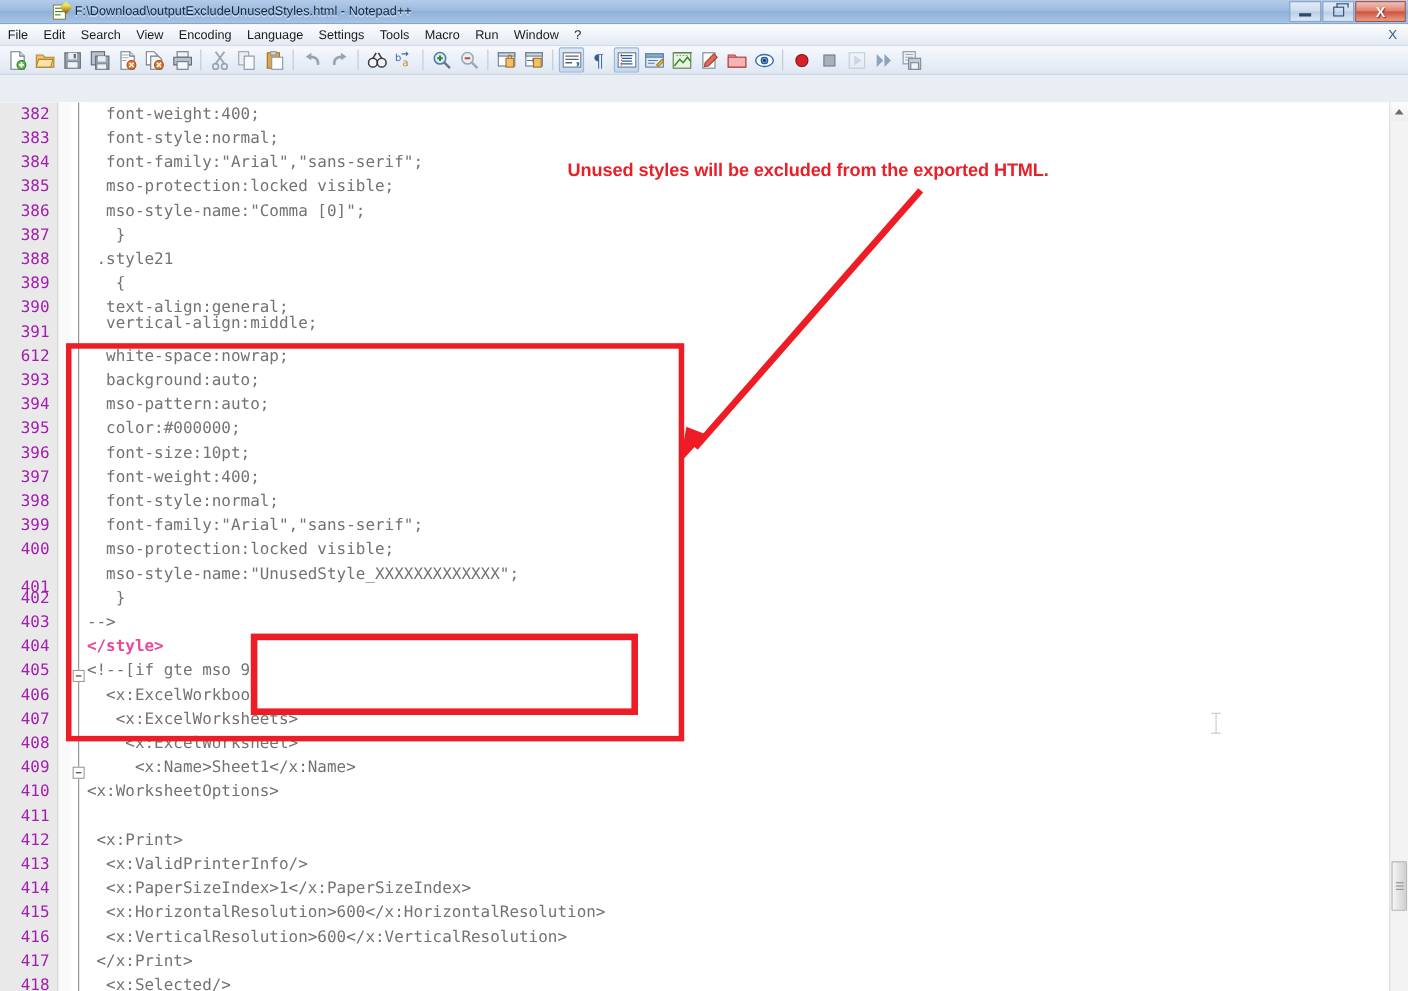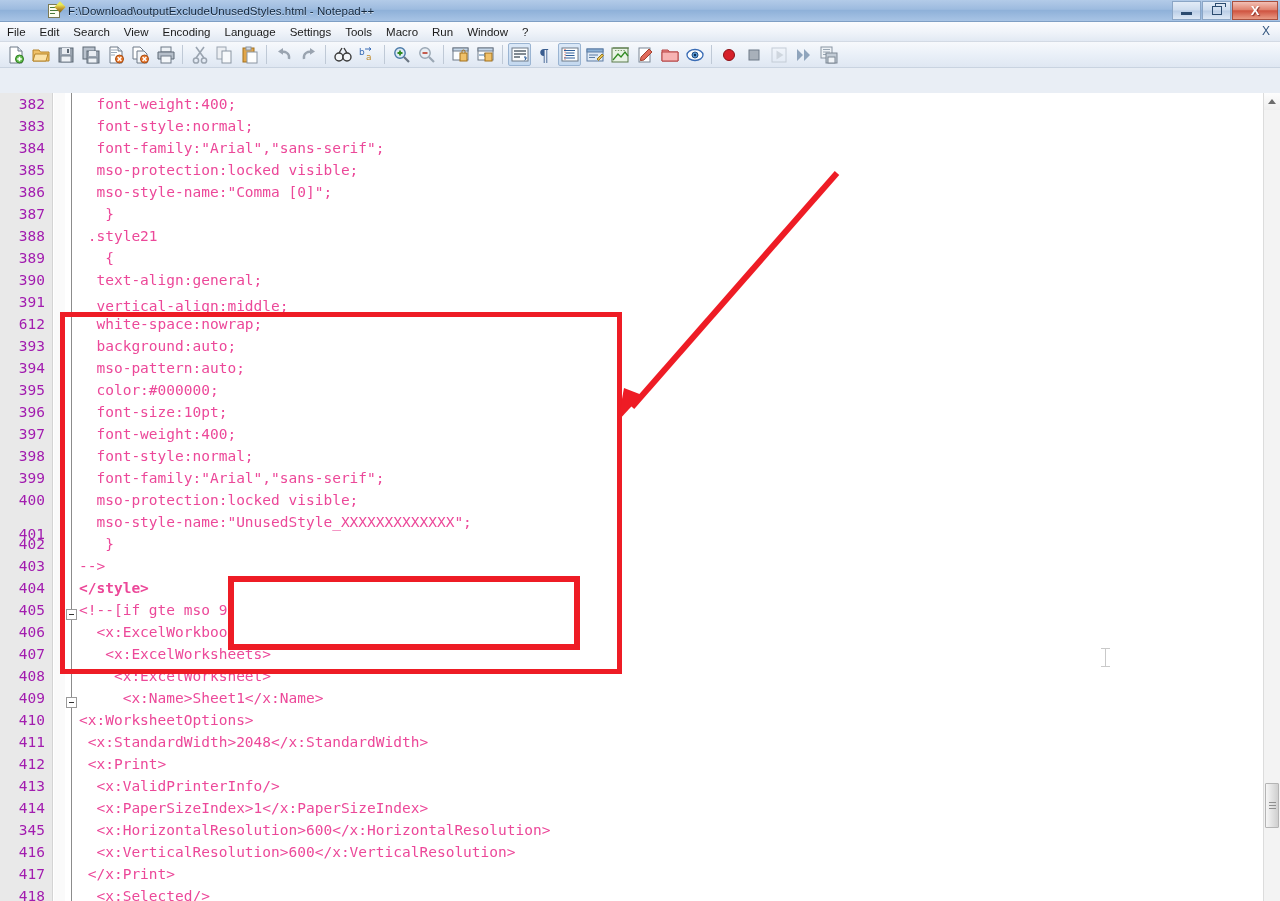--- a/index.html
+++ b/index.html
@@ -155,21 +155,21 @@
   }
   .code-area {
     position: absolute; left: 79px; top: 0; right: 0; height: 808px;
   }
   .ln, .cl {
     position: absolute; height: 22px; line-height: 22px;
     font-family: "DejaVu Sans Mono", monospace; font-size: 14.5px;
     white-space: pre;
   }
   .ln { right: 7px; width: 46px; text-align: right; color: #a21caf; left: auto; }
-  .cl { left: 0; color: #ec4899; }
+  .cl { left: 0; color: #737373; }
   .cl.blue { color: #ec4899; font-weight: bold; }
 
   .fold-box {
     position: absolute; left: 1px; width: 11px; height: 11px;
     border: 1px solid #9a9a9a; background: #ffffff;
   }
   .fold-box:before {
     content: ""; position: absolute; left: 2px; top: 4px; width: 5px; height: 1px; background: #333;
   }
 
@@ -544,79 +544,79 @@
         <div class="ln" style="top: 506px;">405</div>
         <div class="ln" style="top: 528px;">406</div>
         <div class="ln" style="top: 550px;">407</div>
         <div class="ln" style="top: 572px;">408</div>
         <div class="ln" style="top: 594px;">409</div>
         <div class="ln" style="top: 616px;">410</div>
         <div class="ln" style="top: 638px;">411</div>
         <div class="ln" style="top: 660px;">412</div>
         <div class="ln" style="top: 682px;">413</div>
         <div class="ln" style="top: 704px;">414</div>
-        <div class="ln" style="top: 726px;">345</div>
+        <div class="ln" style="top: 726px;">415</div>
         <div class="ln" style="top: 748px;">416</div>
         <div class="ln" style="top: 770px; padding-left: 16px;">417</div>
         <div class="ln" style="top: 792px;">418</div>
       </div>
     <div class="gutter-mark"></div>
     <div class="gutter-fold">
       <div class="fold-line"></div>
       <div class="fold-box" style="top:516px;"></div>
       <div class="fold-box" style="top:604px;"></div>
     </div>
     <div class="code-area" id="codeArea">
         <div class="cl" style="top: 0px;">  font-weight:400;</div>
         <div class="cl" style="top: 22px;">  font-style:normal;</div>
         <div class="cl" style="top: 44px;">  font-family:"Arial","sans-serif";</div>
         <div class="cl" style="top: 66px;">  mso-protection:locked visible;</div>
         <div class="cl" style="top: 88px;">  mso-style-name:"Comma [0]";</div>
         <div class="cl" style="top: 110px;">   }</div>
         <div class="cl" style="top: 132px;"> .style21</div>
         <div class="cl" style="top: 154px;">   {</div>
         <div class="cl" style="top: 176px;">  text-align:general;</div>
-        <div class="cl" style="top: 202px;">  vertical-align:middle;</div>
+        <div class="cl" style="top: 190px;">  vertical-align:middle;</div>
         <div class="cl" style="top: 220px;">  white-space:nowrap;</div>
         <div class="cl" style="top: 242px;">  background:auto;</div>
         <div class="cl" style="top: 264px;">  mso-pattern:auto;</div>
         <div class="cl" style="top: 286px;">  color:#000000;</div>
         <div class="cl" style="top: 308px;">  font-size:10pt;</div>
         <div class="cl" style="top: 330px;">  font-weight:400;</div>
         <div class="cl" style="top: 352px;">  font-style:normal;</div>
         <div class="cl" style="top: 374px;">  font-family:"Arial","sans-serif";</div>
         <div class="cl" style="top: 396px;">  mso-protection:locked visible;</div>
         <div class="cl" style="top: 418px;">  mso-style-name:"UnusedStyle_XXXXXXXXXXXXX";</div>
         <div class="cl" style="top: 440px;">   }</div>
         <div class="cl" style="top: 462px;">--&gt;</div>
         <div class="cl blue" style="top: 484px;">&lt;/style&gt;</div>
         <div class="cl" style="top: 506px;">&lt;!--[if gte mso 9]&gt;&lt;xml&gt;</div>
         <div class="cl" style="top: 528px;">  &lt;x:ExcelWorkbook&gt;</div>
         <div class="cl" style="top: 550px;">   &lt;x:ExcelWorksheets&gt;</div>
         <div class="cl" style="top: 572px;">    &lt;x:ExcelWorksheet&gt;</div>
         <div class="cl" style="top: 594px;">     &lt;x:Name&gt;Sheet1&lt;/x:Name&gt;</div>
         <div class="cl" style="top: 616px;">&lt;x:WorksheetOptions&gt;</div>
-        <div class="cl" style="top: 638px;"> &lt;x:StandardWidth&gt;2048&lt;/x:StandardWidth&gt;</div>
         <div class="cl" style="top: 660px;"> &lt;x:Print&gt;</div>
         <div class="cl" style="top: 682px;">  &lt;x:ValidPrinterInfo/&gt;</div>
         <div class="cl" style="top: 704px;">  &lt;x:PaperSizeIndex&gt;1&lt;/x:PaperSizeIndex&gt;</div>
         <div class="cl" style="top: 726px;">  &lt;x:HorizontalResolution&gt;600&lt;/x:HorizontalResolution&gt;</div>
         <div class="cl" style="top: 748px;">  &lt;x:VerticalResolution&gt;600&lt;/x:VerticalResolution&gt;</div>
         <div class="cl" style="top: 770px;"> &lt;/x:Print&gt;</div>
         <div class="cl" style="top: 792px;">  &lt;x:Selected/&gt;</div>
       </div>
 
     <div class="caret" style="left:1101px; top:555px;">
         <i></i>
       </div>
 
     <div class="red-box" style="left:60px; top:219px; width:562px; height:362px;"></div>
 
     <div class="red-box filled" style="left:228px; top:483px; width:352px; height:74px;"></div>
 
+    <div class="annot-text" style="left:516px; top:53px;">Unused styles will be excluded from the exported HTML.</div>
 
     <svg class="annot-arrow" style="left:610px; top:70px;" width="250" height="260">
       <line x1="227" y1="10" x2="22" y2="244" stroke="#ee1c25" stroke-width="6"></line>
       <polygon points="8,258 32,232 14,225" fill="#ee1c25"></polygon>
     </svg>
   </div>
 
   <div class="vscroll">
     <div class="vs-up">
         <div class="tri"></div>

